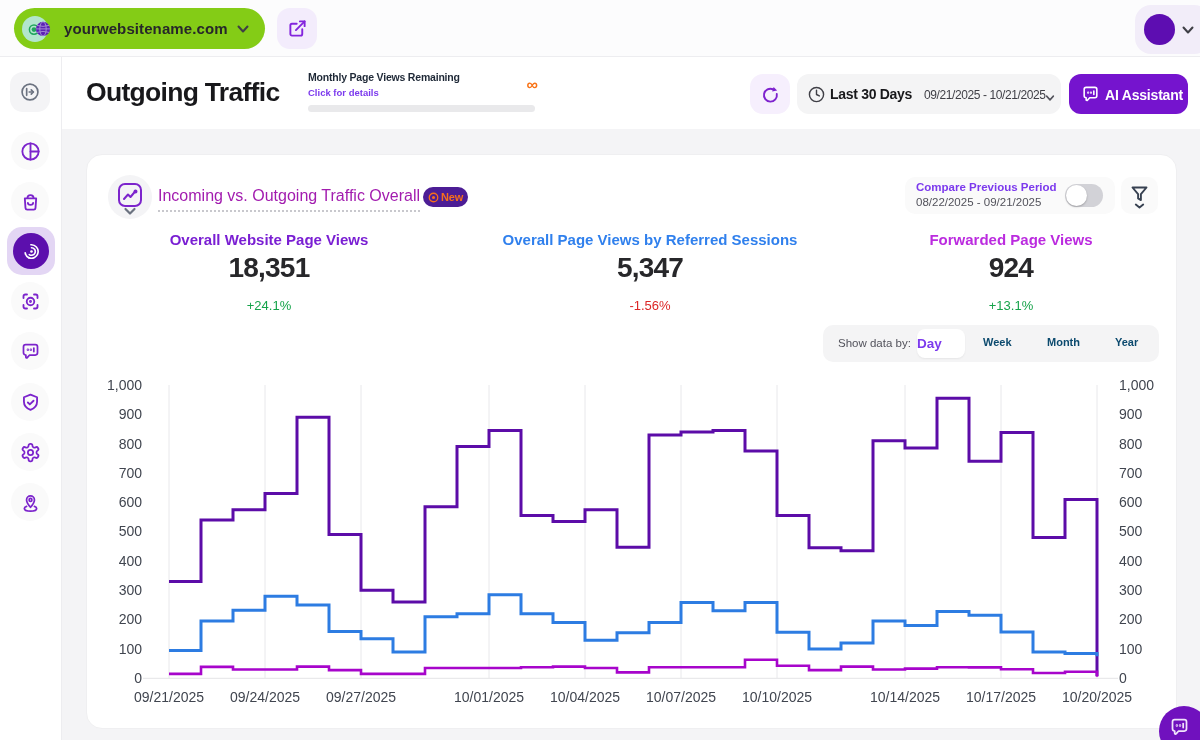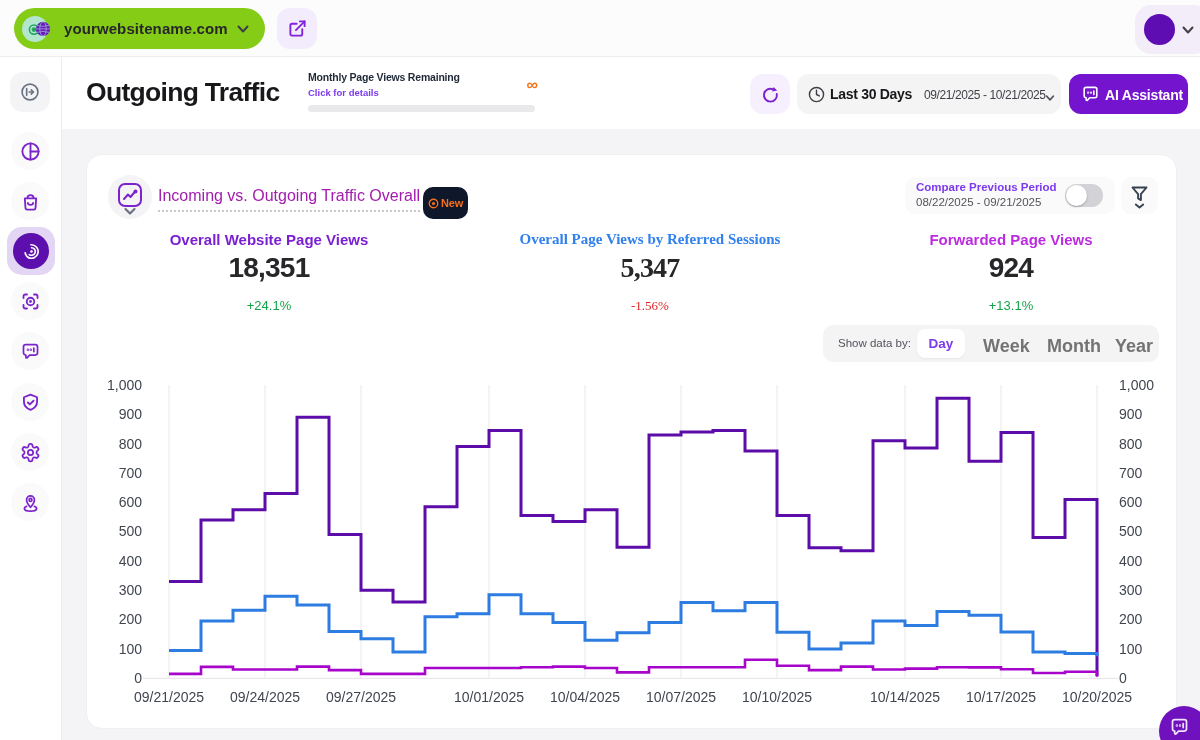--- a/index.html
+++ b/index.html
@@ -35,39 +35,39 @@
 #datepill .t1 { position:absolute; left:33px; top:12px; font-size:14px; font-weight:bold; color:#18181b; letter-spacing:-0.3px; white-space:nowrap; }
 #datepill .t2 { position:absolute; left:127px; top:14px; font-size:12px; color:#3f3f46; letter-spacing:-0.4px; white-space:nowrap; }
 #datepill .chev { position:absolute; right:5px; top:16px; }
 #aibtn { position:absolute; left:1007px; top:17px; width:119px; height:40px; border-radius:12px; background:#7514ce; }
 #aibtn .txt { position:absolute; left:36px; top:13px; font-size:14px; font-weight:bold; color:#fff; letter-spacing:-0.2px; }
 #aibtn svg { position:absolute; left:12px; top:11px; }
 
 #card { position:absolute; left:86px; top:154px; width:1091px; height:575px; background:#fff; border-radius:16px; border:1px solid #efeff1; }
 #cicon { position:absolute; left:21px; top:20px; width:44px; height:44px; border-radius:50%; background:#f4f4f6; }
 #ctitle { position:absolute; left:71px; top:32px; font-size:16px; color:#a21caf; border-bottom:2px dotted #c8c8cd; padding-bottom:5px; }
-#newbadge { position:absolute; left:336px; top:32px; height:32px; border-radius:10px; background:#0f172a; display:flex; align-items:center; padding:0 5px 0 5px; gap:2px; }
+#newbadge { position:absolute; left:336px; top:32px; height:20px; border-radius:10px; background:#4c1d95; display:flex; align-items:center; padding:0 5px 0 5px; gap:2px; }
 #newbadge span { font-size:11px; font-weight:bold; color:#f76f1b; letter-spacing:-0.2px; }
 #cmpbox { position:absolute; left:818px; top:22px; width:210px; height:37px; border-radius:10px; background:#fafafa; }
 #cmpbox .t1 { position:absolute; left:11px; top:4px; font-size:11.5px; font-weight:bold; color:#7c3aed; }
 #cmpbox .t2 { position:absolute; left:11px; top:19px; font-size:11.5px; color:#52525b; }
 #toggle { position:absolute; left:160px; top:7px; width:38px; height:23px; border-radius:12px; background:#d2d2d7; }
 #toggle .knob { position:absolute; left:1px; top:1px; width:21px; height:21px; border-radius:50%; background:#fff; box-shadow:0 1px 2px rgba(0,0,0,.25); }
 #filterbtn { position:absolute; left:1034px; top:22px; width:37px; height:37px; border-radius:10px; background:#fafafa; }
 
 .stat { position:absolute; top:76px; text-align:center; }
 .stat .lab { font-size:15px; font-weight:bold; }
 .stat .num { font-size:28px; font-weight:bold; color:#27272a; margin-top:4px; letter-spacing:-0.8px; }
 .stat .del { font-size:13px; margin-top:14px; }
 .green { color:#16a34a; } .red { color:#dc2626; }
 
 #tabs { position:absolute; left:736px; top:170px; width:336px; height:37px; border-radius:10px; background:#f4f4f5; }
 #tabs .lbl { position:absolute; left:15px; top:12px; font-size:11.5px; color:#52525b; }
-#tabs .day { position:absolute; left:94px; top:4px; width:48px; height:29px; border-radius:8px; background:#fff; text-align:center; line-height:29px; font-size:13.5px; font-weight:bold; color:#7c3aed; box-shadow:0 1px 2px rgba(0,0,0,.06); }
-#tabs .oth { position:absolute; top:11px; font-size:18px; font-weight:bold; color:#737373; }
+#tabs .day { position:absolute; left:94px; top:4px; width:48px; height:29px; border-radius:8px; background:#fff; text-align:left; line-height:29px; font-size:13.5px; font-weight:bold; color:#7c3aed; box-shadow:0 1px 2px rgba(0,0,0,.06); }
+#tabs .oth { position:absolute; top:11px; font-size:11px; font-weight:bold; color:#0c4a6e; }
 
 #chart { position:absolute; left:10px; top:216px; }
 
 #fab { position:absolute; left:1159px; top:706px; width:50px; height:50px; border-radius:50%; background:#7011be; }
 </style>
 </head>
 <body>
 <div id="topbar">
   <div id="sitepill">
     <span class="logo"><svg width="34" height="34" viewBox="0 0 34 34">
@@ -233,21 +233,21 @@
   </div>
   <div id="filterbtn"><svg width="37" height="37" viewBox="0 0 37 37">
 <path d="M11.5 10.5h14l-5.6 6.6v6l-2.8-1.7v-4.3z" fill="none" stroke="#374151" stroke-width="1.9" stroke-linejoin="round"></path>
 <path d="M14.8 27.5l3.7 3 3.7-3" fill="none" stroke="#374151" stroke-width="1.9" stroke-linecap="round" stroke-linejoin="round"></path>
 </svg></div>
   <div class="stat" id="st1" style="left:32px; width:300px;">
     <div class="lab" style="color:#7a1fd3;">Overall Website Page Views</div>
     <div class="num">18,351</div>
     <div class="del green">+24.1%</div>
   </div>
-  <div class="stat" id="st2" style="left:413px; width:300px;font-family:Liberation Serif, serif;">
+  <div class="stat" id="st2" style="left:413px; width:300px;">
     <div class="lab" style="color:#3080ed;">Overall Page Views by Referred Sessions</div>
     <div class="num">5,347</div>
     <div class="del red">-1.56%</div>
   </div>
   <div class="stat" id="st3" style="left:774px; width:300px;">
     <div class="lab" style="color:#bb2bdf;">Forwarded Page Views</div>
     <div class="num">924</div>
     <div class="del green">+13.1%</div>
   </div>
   <div id="tabs">

